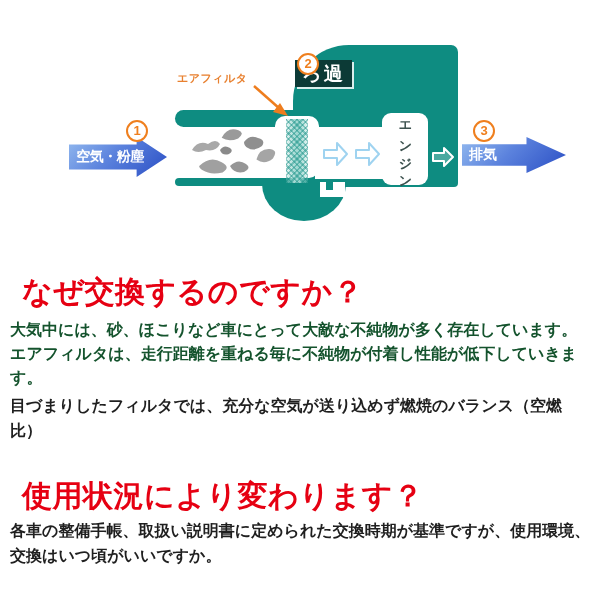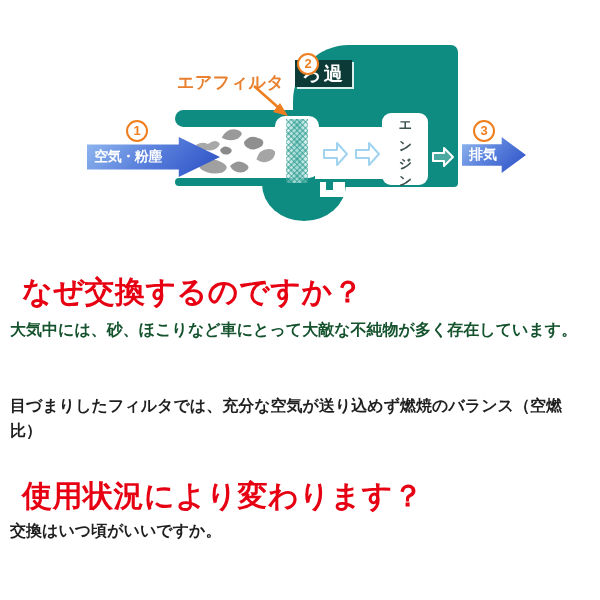--- a/index.html
+++ b/index.html
@@ -42,29 +42,29 @@
   .roka{position:absolute;left:295px;top:60px;width:57px;height:27px;background:#0c3a36;z-index:4;
     color:#ffffff;font-size:19px;font-weight:bold;letter-spacing:2px;text-align:center;line-height:27px;
     box-shadow:2px 2px 0 rgba(230,243,241,0.95);}
   
   .badge{position:absolute;z-index:5;width:18px;height:18px;border:2px solid #ef7f1e;border-radius:50%;
     background:#ffffff;color:#ef7f1e;font-size:13px;font-weight:bold;line-height:18px;text-align:center;}
   .b1{left:126px;top:120px;}
   .b2{left:297px;top:53px;}
   .b3{left:473px;top:120px;}
   
-  .airfilter-label{position:absolute;left:177px;top:71px;z-index:5;color:#e8802f;font-size:17px;
+  .airfilter-label{position:absolute;left:177px;top:71px;z-index:5;color:#e8802f;font-size:11px;
     font-weight:bold;letter-spacing:0.5px;}
   .pointer{position:absolute;left:252px;top:84px;z-index:5;}
   
   .blue-arrow{position:absolute;z-index:4;background:linear-gradient(135deg,#93baef 0%,#5b82dd 45%,#2a4ec4 100%);}
-  .arrow-intake{left:87px;top:137px;width:98px;height:40px;
-    clip-path:polygon(0 19%,69% 19%,69% 0,100% 50%,69% 100%,69% 81%,0 81%);padding-left:35px;}
+  .arrow-intake{left:69px;top:137px;width:98px;height:40px;
+    clip-path:polygon(0 19%,69% 19%,69% 0,100% 50%,69% 100%,69% 81%,0 81%);}
   .arrow-exhaust{left:462px;top:137px;width:64px;height:36px;
-    clip-path:polygon(0 20%,62% 20%,62% 0,100% 50%,62% 100%,62% 80%,0 80%);}
+    clip-path:polygon(0 20%,62% 20%,62% 0,100% 50%,62% 100%,62% 80%,0 80%);padding-left:40px;}
   .blue-arrow span{position:absolute;top:50%;transform:translateY(-50%);color:#ffffff;font-weight:bold;
     white-space:nowrap;text-align:center;}
   .arrow-intake span{left:2px;width:78px;font-size:14px;letter-spacing:-0.5px;}
   .arrow-exhaust span{left:0;width:42px;font-size:14px;}
   
   .content{position:absolute;left:10px;top:0;width:582px;}
   .red-h{position:absolute;margin:12px;color:#e60012;font-size:30px;font-weight:800;letter-spacing:0.5px;}
   .h-why{top:260px;}
   .h-when{top:464px;}
   .para{position:absolute;font-size:16px;font-weight:bold;line-height:25px;}
@@ -130,24 +130,26 @@
   <div class="blue-arrow arrow-exhaust">
     <span>排気</span>
   </div>
 </div>
 
 <div class="content">
   <h1 class="red-h h-why">なぜ交換するのですか？</h1>
 
   <div class="para p-red">
     <div>大気中には、砂、ほこりなど車にとって大敵な不純物が多く存在しています。</div>
+    <div>エアフィルタは、走行距離を重ねる毎に不純物が付着し性能が低下していきます。</div>
   </div>
 
   <div class="para p-black1">
     <div>目づまりしたフィルタでは、充分な空気が送り込めず燃焼のバランス（空燃比）</div>
   </div>
 
   <h1 class="red-h h-when">使用状況により変わります？</h1>
 
   <div class="para p-black2">
+    <div>各車の整備手帳、取扱い説明書に定められた交換時期が基準ですが、使用環境、</div>
     <div>交換はいつ頃がいいですか。</div>
   </div>
 </div>
 
 </body></html>

